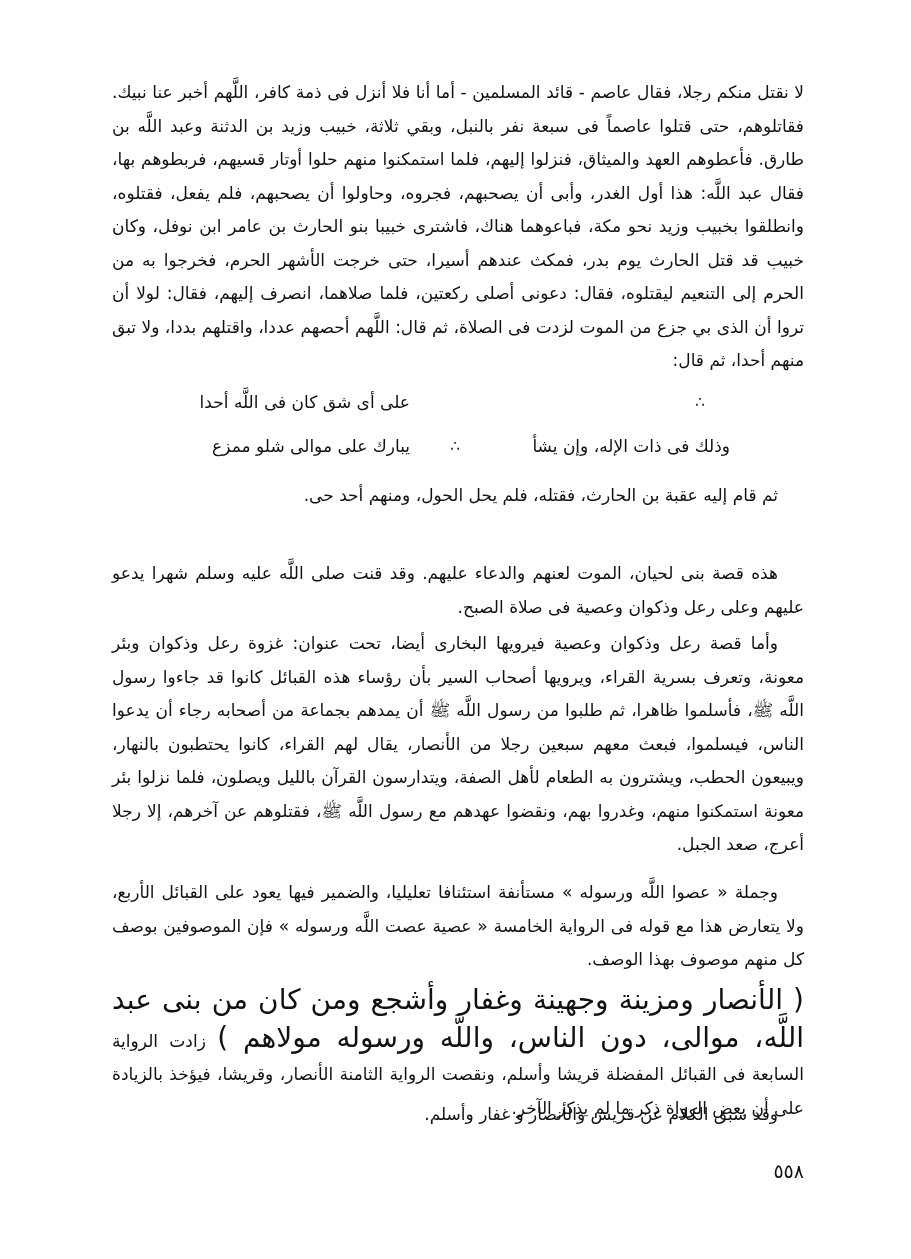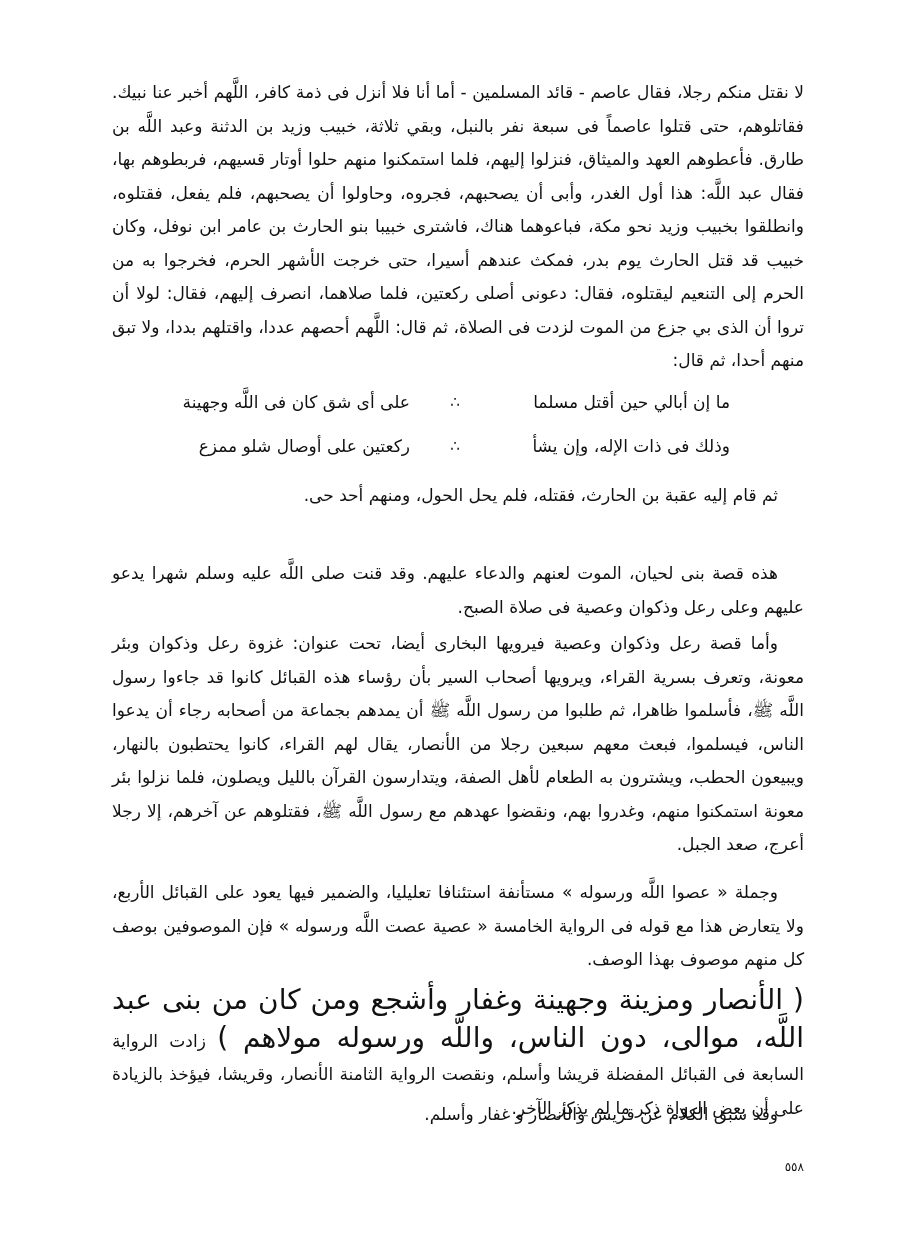--- a/index.html
+++ b/index.html
@@ -61,42 +61,41 @@
       font-weight: normal;
       font-size: 28px;
     }
     .b7 { top: 1098px; }
     .page-number {
       position: absolute;
       left: 112px;
       width: 692px;
       top: 1160px;
       direction: rtl;
-      font-size: 12px;
+      font-size: 19px;
     }
   </style>
 </head>
 <body>
 
 <div class="page">
 
   <div class="block b1">
     <p>لا نقتل منكم رجلا، فقال عاصم - قائد المسلمين - أما أنا فلا أنزل فى ذمة كافر، اللَّهم أخبر عنا نبيك. فقاتلوهم، حتى قتلوا عاصماً فى سبعة نفر بالنبل، وبقي ثلاثة، خبيب وزيد بن الدثنة وعبد اللَّه بن طارق. فأعطوهم العهد والميثاق، فنزلوا إليهم، فلما استمكنوا منهم حلوا أوتار قسيهم، فربطوهم بها، فقال عبد اللَّه: هذا أول الغدر، وأبى أن يصحبهم، فجروه، وحاولوا أن يصحبهم، فلم يفعل، فقتلوه، وانطلقوا بخبيب وزيد نحو مكة، فباعوهما هناك، فاشترى خبيبا بنو الحارث بن عامر ابن نوفل، وكان خبيب قد قتل الحارث يوم بدر، فمكث عندهم أسيرا، حتى خرجت الأشهر الحرم، فخرجوا به من الحرم إلى التنعيم ليقتلوه، فقال: دعونى أصلى ركعتين، فلما صلاهما، انصرف إليهم، فقال: لولا أن تروا أن الذى بي جزع من الموت لزدت فى الصلاة، ثم قال: اللَّهم أحصهم عددا، واقتلهم بددا، ولا تبق منهم أحدا، ثم قال:</p>
   </div>
 
   <div class="poem" style="top: 380px;">
     <div class="verse">
-      <span class="h1">ما إن أبالي حين أقتل مسلما</span>
       <span class="sep">∴</span>
-      <span class="h2">على أى شق كان فى اللَّه وجهينة</span>
+      <span class="h2">على أى شق كان فى اللَّه أحدا</span>
     </div>
     <div class="verse">
       <span class="h1">وذلك فى ذات الإله، وإن يشأ</span>
       <span class="sep">∴</span>
-      <span class="h2">ركعتين على أوصال شلو ممزع</span>
+      <span class="h2">يبارك على موالى شلو ممزع</span>
     </div>
   </div>
 
   <div class="block b2">
     <p class="indent">ثم قام إليه عقبة بن الحارث، فقتله، فلم يحل الحول، ومنهم أحد حى.</p>
   </div>
 
   <div class="block b3">
     <p class="indent">هذه قصة بنى لحيان، الموت لعنهم والدعاء عليهم. وقد قنت صلى اللَّه عليه وسلم شهرا يدعو عليهم وعلى رعل وذكوان وعصية فى صلاة الصبح.</p>
   </div>

